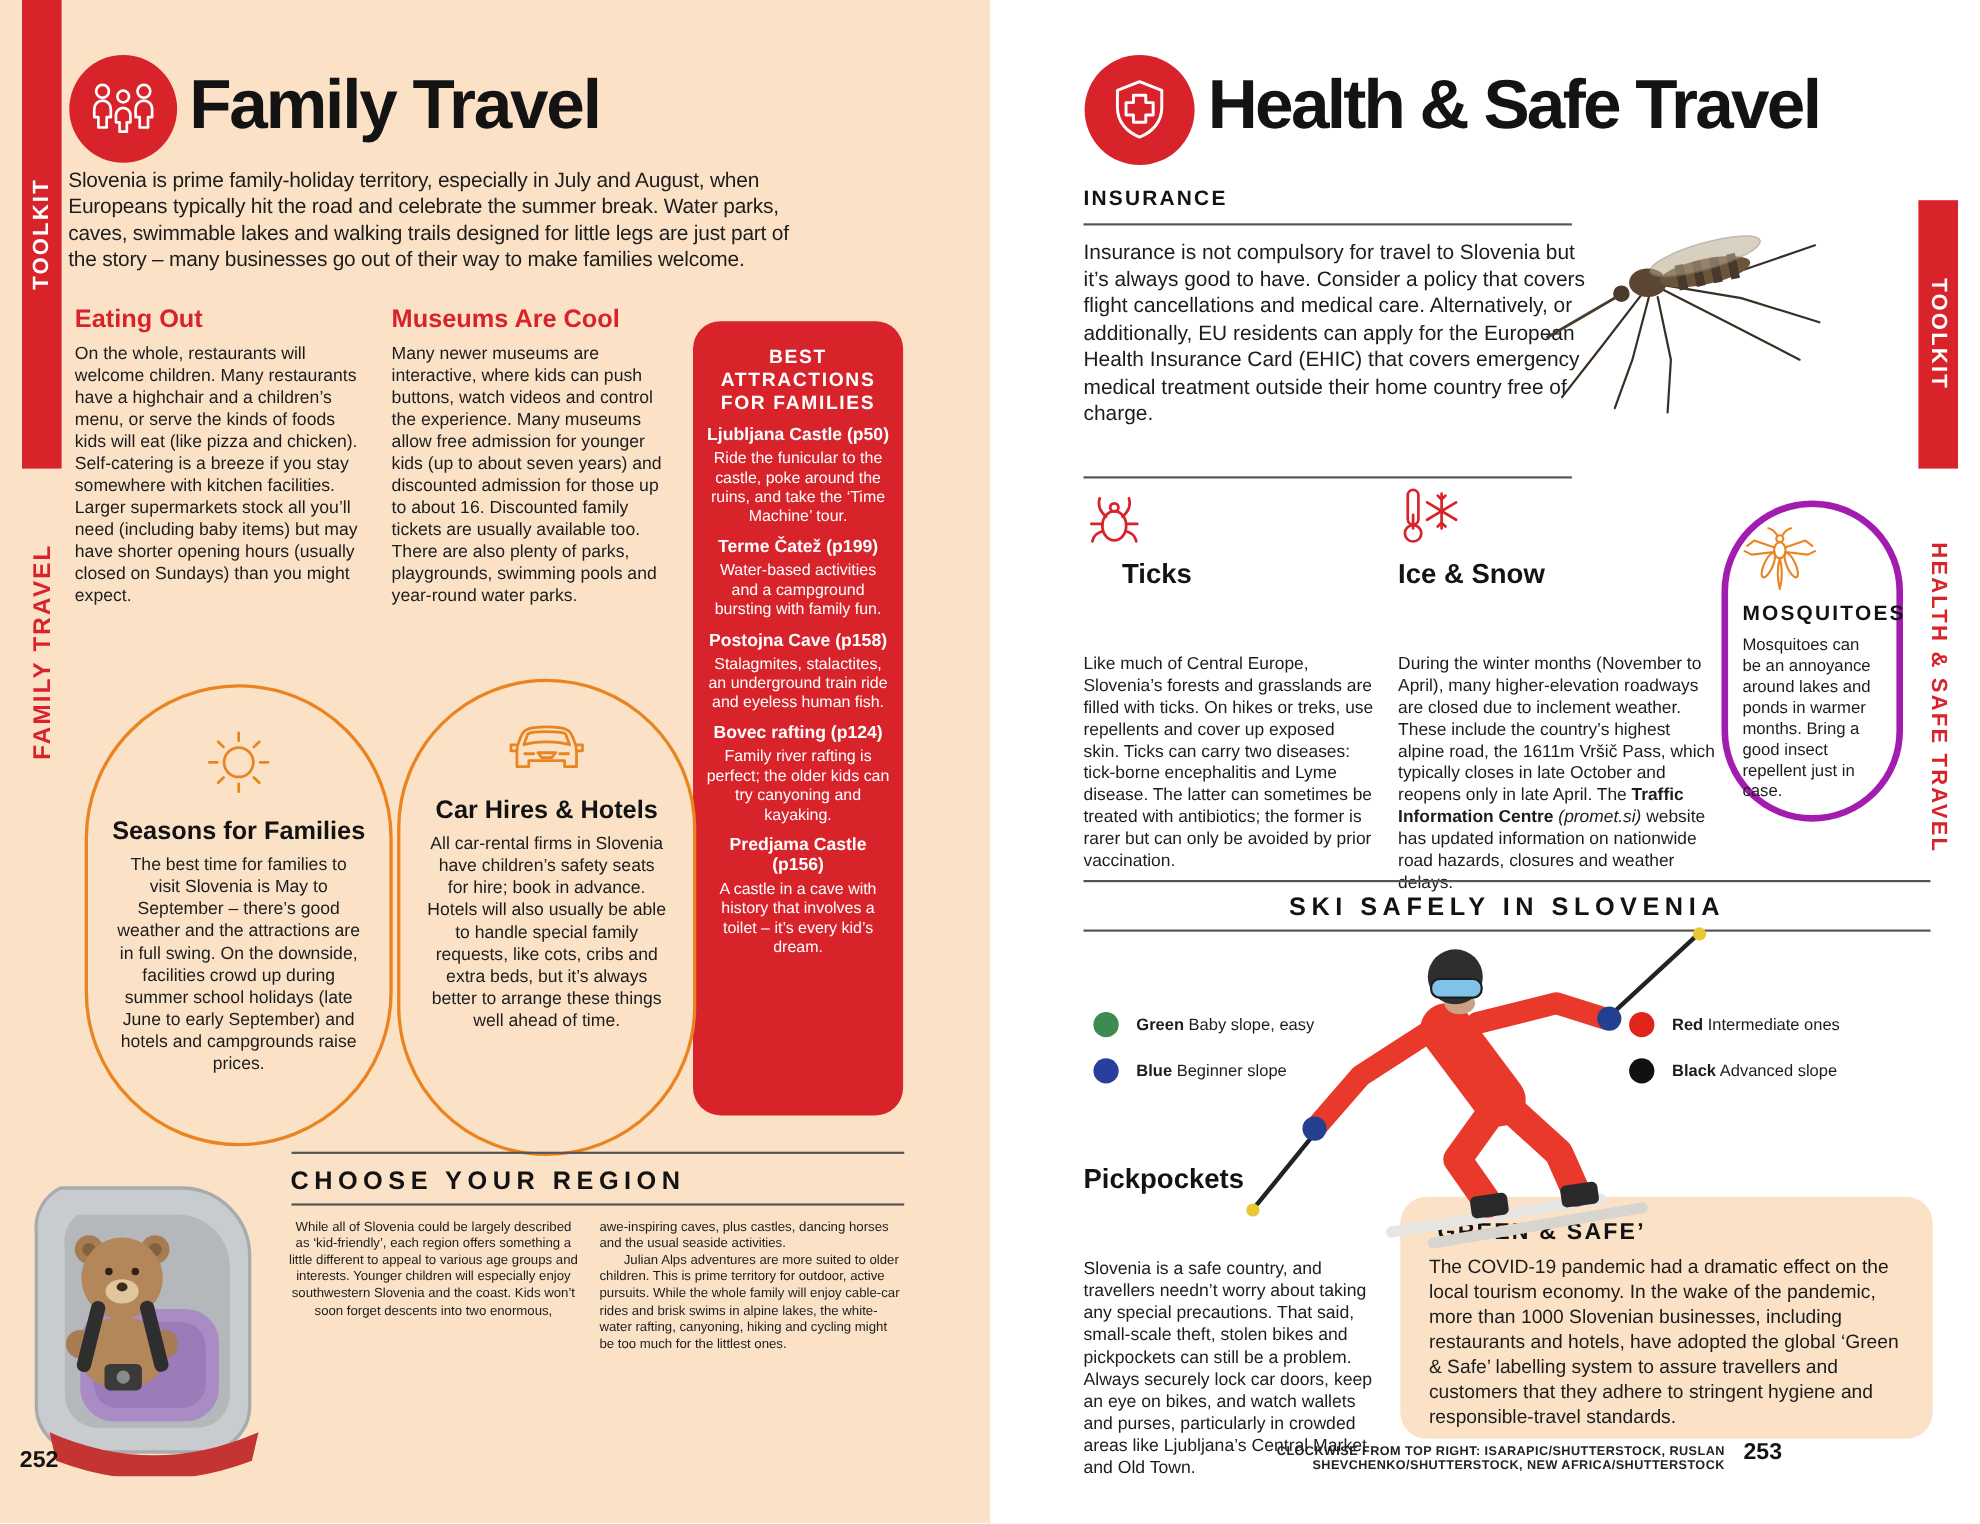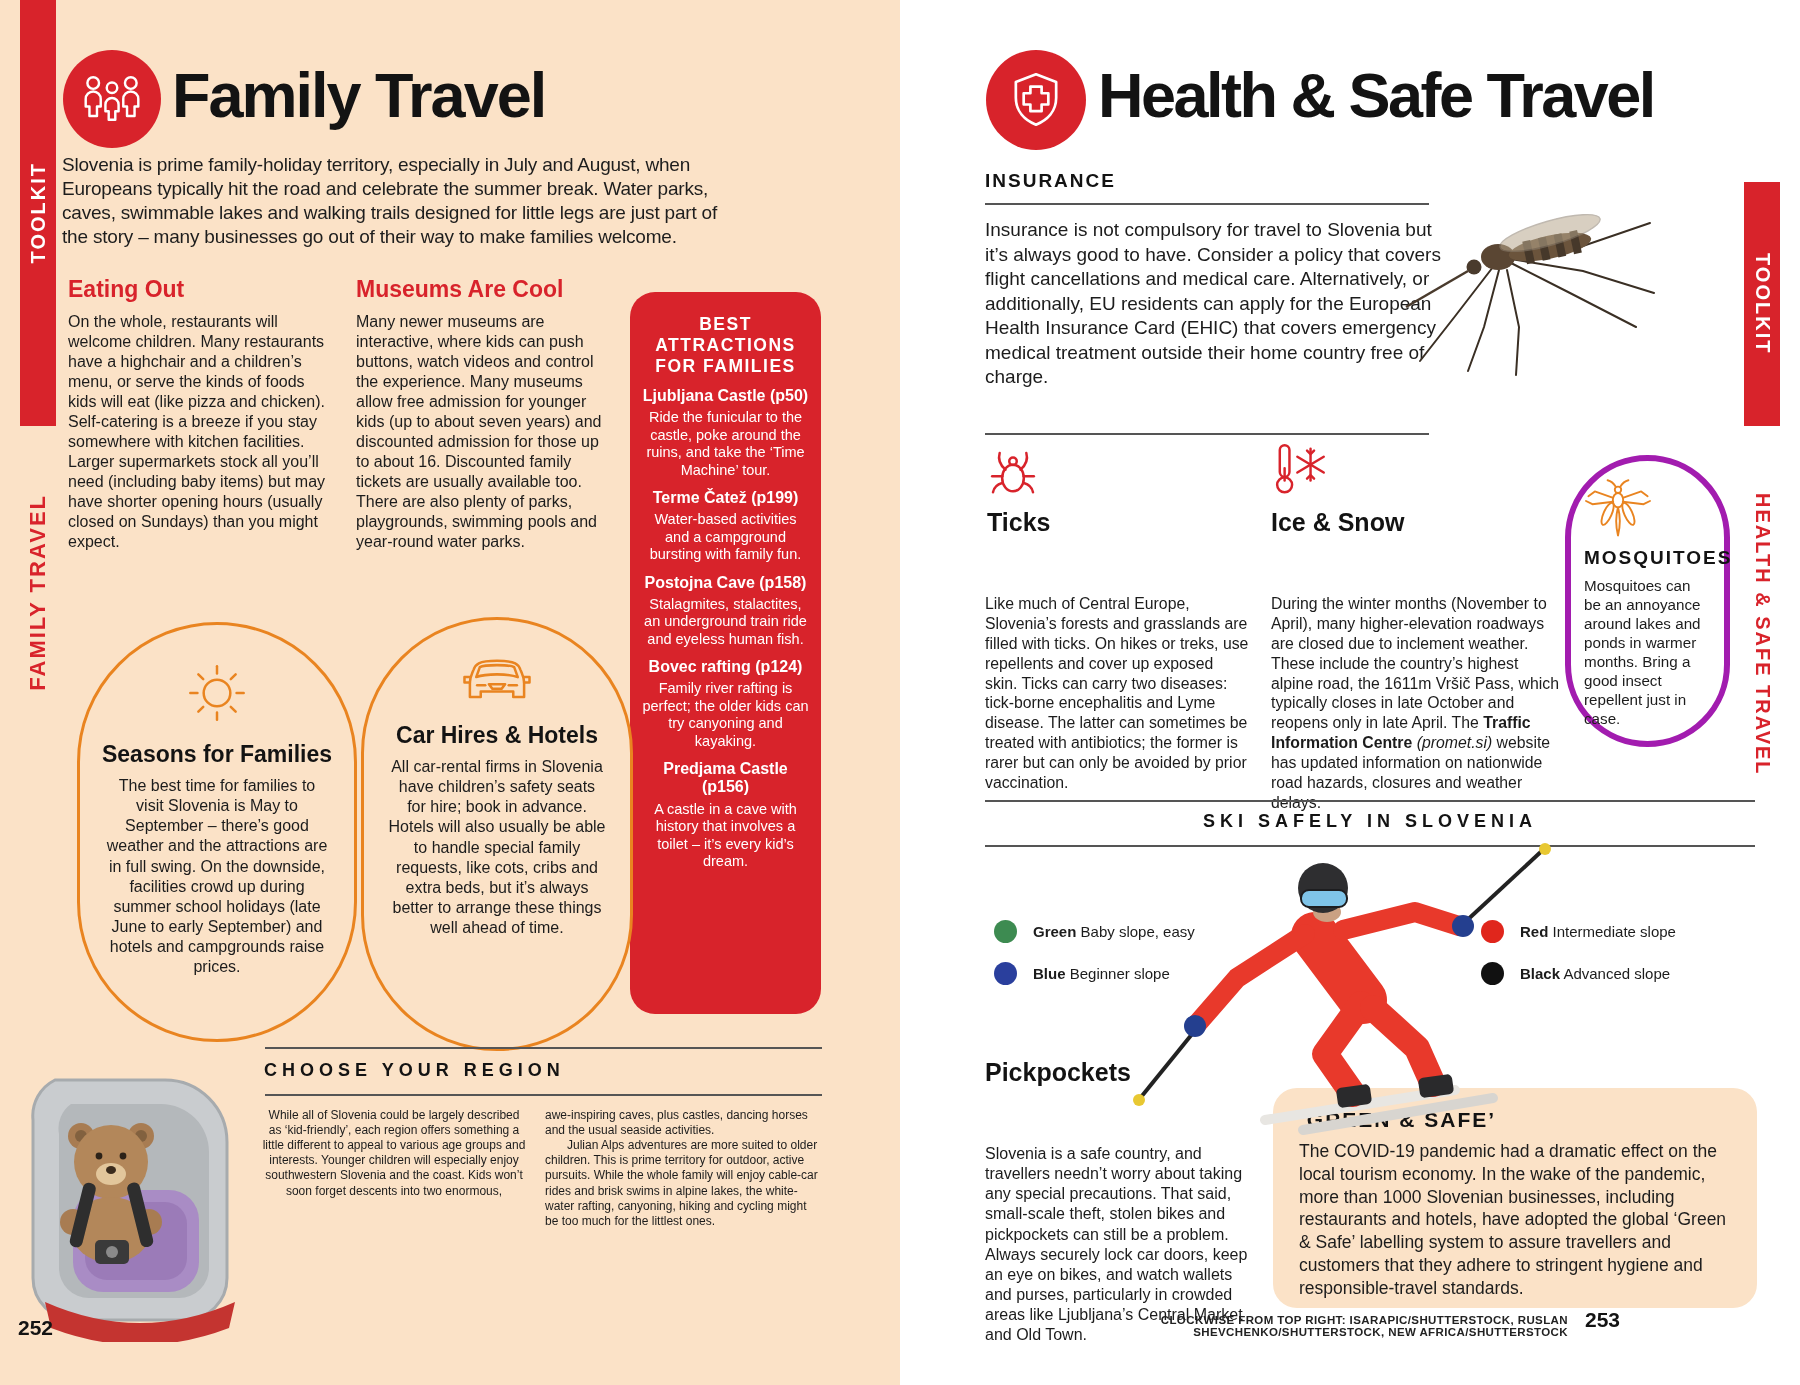--- a/index.html
+++ b/index.html
@@ -32,21 +32,21 @@
   .attr-head{font-weight:700;font-size:17.5px;letter-spacing:1.5px;line-height:1.2;margin-bottom:6px;}
   .attr-title{font-weight:700;font-size:16px;line-height:1.15;margin-top:10px;}
   .attr-body{font-size:14.5px;line-height:1.2;margin-top:4px;}
 
   
   .oval{border:3px solid #e98420;box-sizing:border-box;text-align:center;background:transparent;}
   .oval-h{font-weight:700;font-size:23px;color:#131313;margin-top:12px;}
   .oval-b{font-size:16px;line-height:1.26;margin-top:8px;padding:0 24px;}
 
   .rule{background:#555;height:1.6px;}
-  .sec-h{font-weight:700;font-size:18px;letter-spacing:5px;color:#131313;}
+  .sec-h{font-weight:700;font-size:23px;letter-spacing:5px;color:#131313;}
   .small-h{font-weight:700;font-size:19px;letter-spacing:2px;color:#131313;}
   .sub-h{font-weight:700;font-size:25px;color:#131313;}
 
   .cyr-col{font-size:12px;line-height:1.26;}
   .cyr-col p{margin:0;}
   .indent{text-indent:22px;}
 
   .rp-body{font-size:19px;line-height:1.29;}
   .rp-col{font-size:15.8px;line-height:1.26;margin-top:48px;}
 
@@ -252,21 +252,21 @@
         <circle cx="31" cy="22" r="4.5"></circle>
         <path d="M22 32 C15 26 13 19 15 12"></path>
         <path d="M40 32 C47 26 49 19 47 12"></path>
         <path d="M18 40 H6"></path>
           <path d="M44 40 H56"></path>
         <path d="M18 48 C11 50 8 54 7 59"></path>
         <path d="M44 48 C51 50 54 54 55 59"></path>
       </g>
     </svg>
   </div>
-  <div class="abs sub-h" style="left:987px;top:508px;">Ticks</div>
+  <div class="abs sub-h" style="left:1020px;top:508px;">Ticks</div>
   <div class="abs rp-col" style="left:985px;top:546px;width:264px;">Like much of Central Europe, Slovenia’s forests and grasslands are filled with ticks. On hikes or treks, use repellents and cover up exposed skin. Ticks can carry two diseases: tick-borne encephalitis and Lyme disease. The latter can sometimes be treated with antibiotics; the former is rarer but can only be avoided by prior vaccination.</div>
 
   <div class="abs" style="left:1271px;top:441px;">
     <svg viewBox="0 0 66 62" width="58" height="56">
       <g fill="none" stroke="#d8232b" stroke-width="2.8" stroke-linecap="round" stroke-linejoin="round">
         <rect x="10" y="4" width="11" height="36" rx="5.5"></rect>
         <circle cx="15.5" cy="49" r="8.5"></circle>
         <line x1="15.5" y1="44" x2="15.5" y2="30"></line>
         <line x1="45" y1="8" x2="45" y2="44"></line>
         <line x1="30" y1="17" x2="60" y2="35"></line>
@@ -310,21 +310,21 @@
   <div class="abs legend-item" style="left:994px;top:920px;">
     <span class="dot" style="background: rgb(61, 139, 81);"></span>
     <span class="leg-label"><b>Green</b> <span>Baby slope, easy</span></span>
   </div>
   <div class="abs legend-item" style="left:994px;top:962px;">
     <span class="dot" style="background: rgb(42, 63, 157);"></span>
     <span class="leg-label"><b>Blue</b> <span>Beginner slope</span></span>
   </div>
   <div class="abs legend-item" style="left:1481px;top:920px;">
     <span class="dot" style="background: rgb(224, 38, 28);"></span>
-    <span class="leg-label"><b>Red</b> <span>Intermediate slope</span></span>
+    <span class="leg-label"><b>Red</b> <span>Intermediate ones</span></span>
   </div>
   <div class="abs legend-item" style="left:1481px;top:962px;">
     <span class="dot" style="background: rgb(17, 17, 17);"></span>
     <span class="leg-label"><b>Black</b> <span>Advanced slope</span></span>
   </div>
 
   <div class="abs sub-h" style="left:985px;top:1058px;">Pickpockets</div>
   <div class="abs rp-col" style="left:985px;top:1096px;width:278px;font-size:16px;">Slovenia is a safe country, and travellers needn’t worry about taking any special precautions. That said, small-scale theft, stolen bikes and pickpockets can still be a problem. Always securely lock car doors, keep an eye on bikes, and watch wallets and purses, particularly in crowded areas like Ljubljana’s Central Market and Old Town.</div>
 
   <div class="abs gs-box" style="left:1273px;top:1088px;width:484px;height:220px;z-index:1;">

